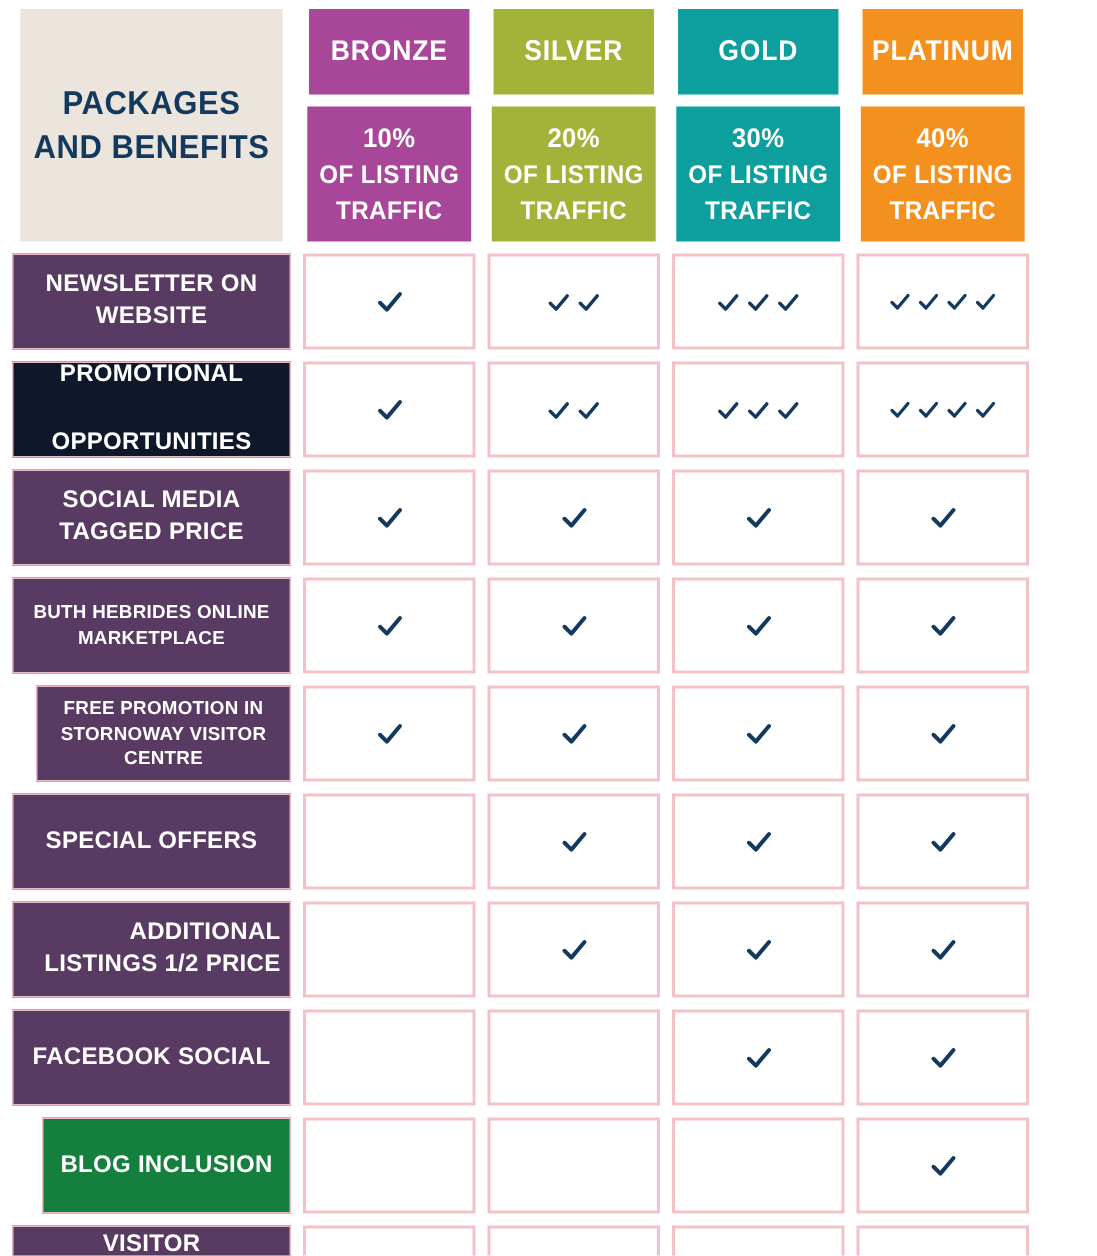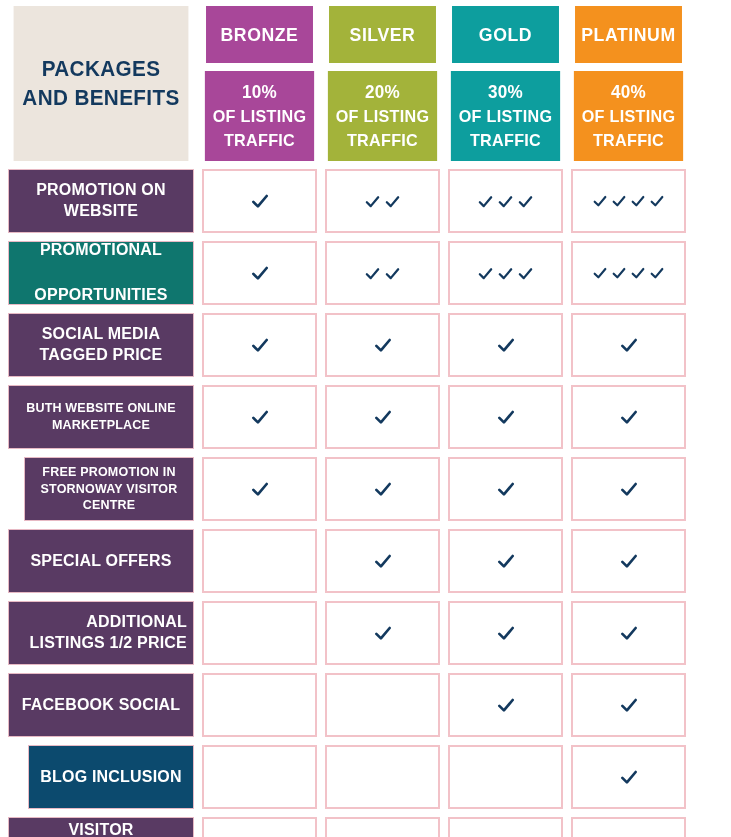--- a/index.html
+++ b/index.html
@@ -165,21 +165,21 @@
       <span class="ln">OF LISTING</span>
       <span class="ln">TRAFFIC</span>
     </div>
     <div class="pkg-traffic" style="background: rgb(244, 145, 30);">
       <span class="ln pct">40%</span>
       <span class="ln">OF LISTING</span>
       <span class="ln">TRAFFIC</span>
     </div>
 
   <div class="row-label" style="background: rgb(89, 58, 99); color: rgb(255, 255, 255);">
-        <span class="ln">PROMOTION ON</span>
+        <span class="ln">NEWSLETTER ON</span>
         <span class="ln">WEBSITE</span>
       </div>
       <div class="cell">
         <svg class="check" viewBox="0 0 24 24">
           <path d="M4 13 L9.5 18.5 L20 6" stroke="#13395e"></path>
         </svg>
       </div>
       <div class="cell multi">
         <svg class="check" viewBox="0 0 24 24">
           <path d="M4 13 L9.5 18.5 L20 6" stroke="#13395e"></path>
@@ -206,21 +206,21 @@
         <svg class="check" viewBox="0 0 24 24">
           <path d="M4 13 L9.5 18.5 L20 6" stroke="#13395e"></path>
         </svg>
         <svg class="check" viewBox="0 0 24 24">
           <path d="M4 13 L9.5 18.5 L20 6" stroke="#13395e"></path>
         </svg>
         <svg class="check" viewBox="0 0 24 24">
           <path d="M4 13 L9.5 18.5 L20 6" stroke="#13395e"></path>
         </svg>
       </div>
-      <div class="row-label" style="background: #0f766e; color: rgb(255, 255, 255); gap: 24px;">
+      <div class="row-label" style="background: #0f172a; color: rgb(255, 255, 255); gap: 24px;">
         <span class="ln">PROMOTIONAL</span>
         <span class="ln">OPPORTUNITIES</span>
       </div>
       <div class="cell">
         <svg class="check" viewBox="0 0 24 24">
           <path d="M4 13 L9.5 18.5 L20 6" stroke="#13395e"></path>
         </svg>
       </div>
       <div class="cell multi">
         <svg class="check" viewBox="0 0 24 24">
@@ -273,21 +273,21 @@
         <svg class="check" viewBox="0 0 24 24">
           <path d="M4 13 L9.5 18.5 L20 6" stroke="#13395e"></path>
         </svg>
       </div>
       <div class="cell">
         <svg class="check" viewBox="0 0 24 24">
           <path d="M4 13 L9.5 18.5 L20 6" stroke="#13395e"></path>
         </svg>
       </div>
       <div class="row-label small" style="background: rgb(89, 58, 99); color: rgb(255, 255, 255);">
-        <span class="ln">BUTH WEBSITE ONLINE</span>
+        <span class="ln">BUTH HEBRIDES ONLINE</span>
         <span class="ln">MARKETPLACE</span>
       </div>
       <div class="cell">
         <svg class="check" viewBox="0 0 24 24">
           <path d="M4 13 L9.5 18.5 L20 6" stroke="#13395e"></path>
         </svg>
       </div>
       <div class="cell">
         <svg class="check" viewBox="0 0 24 24">
           <path d="M4 13 L9.5 18.5 L20 6" stroke="#13395e"></path>
@@ -375,21 +375,21 @@
       <div class="cell">
         <svg class="check" viewBox="0 0 24 24">
           <path d="M4 13 L9.5 18.5 L20 6" stroke="#13395e"></path>
         </svg>
       </div>
       <div class="cell">
         <svg class="check" viewBox="0 0 24 24">
           <path d="M4 13 L9.5 18.5 L20 6" stroke="#13395e"></path>
         </svg>
       </div>
-      <div class="row-label" style="background: #0c4a6e; color: rgb(255, 255, 255); margin-left: 20px;">
+      <div class="row-label" style="background: #15803d; color: rgb(255, 255, 255); margin-left: 20px;">
         <span class="ln">BLOG INCLUSION</span>
       </div>
       <div class="cell"></div>
       <div class="cell"></div>
       <div class="cell"></div>
       <div class="cell">
         <svg class="check" viewBox="0 0 24 24">
           <path d="M4 13 L9.5 18.5 L20 6" stroke="#13395e"></path>
         </svg>
       </div>

